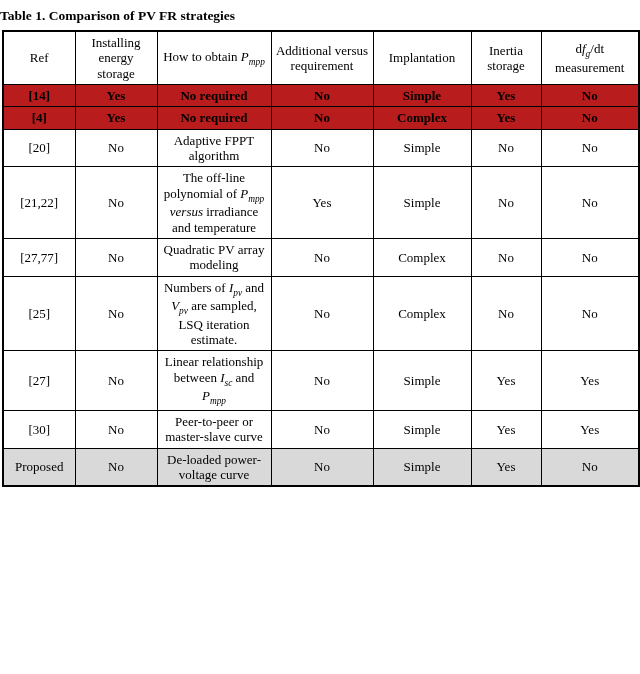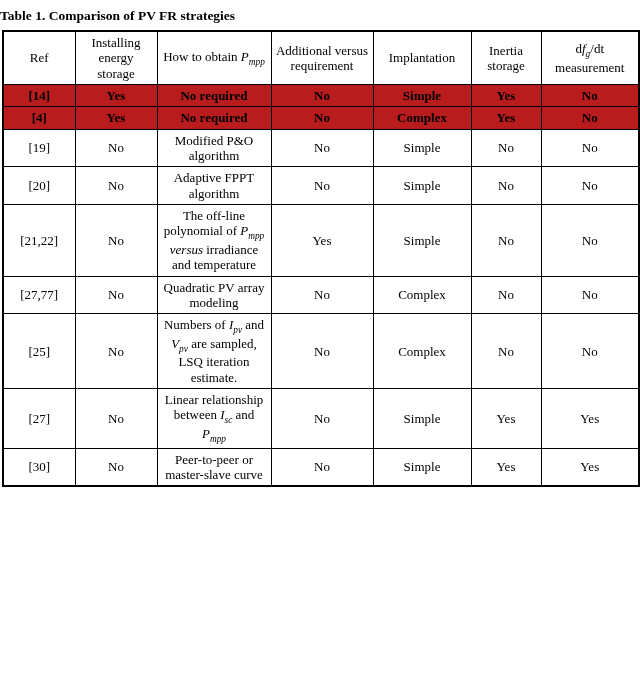--- a/index.html
+++ b/index.html
@@ -85,29 +85,20 @@
       <tr class="shade-light">
         <td>[4]</td>
         <td>Yes</td>
         <td>No required</td>
         <td>No</td>
         <td>Complex</td>
         <td>Yes</td>
         <td>No</td>
       </tr>
       <tr>
-        <td>[19]</td>
-        <td>No</td>
-        <td>Modified P&amp;O algorithm</td>
-        <td>No</td>
-        <td>Simple</td>
-        <td>No</td>
-        <td>No</td>
-      </tr>
-      <tr>
         <td>[20]</td>
         <td>No</td>
         <td>Adaptive FPPT algorithm</td>
         <td>No</td>
         <td>Simple</td>
         <td>No</td>
         <td>No</td>
       </tr>
       <tr>
         <td>[21,22]</td>
@@ -147,14 +138,23 @@
       </tr>
       <tr>
         <td>[30]</td>
         <td>No</td>
         <td>Peer-to-peer or master-slave curve</td>
         <td>No</td>
         <td>Simple</td>
         <td>Yes</td>
         <td>Yes</td>
       </tr>
+      <tr class="shade-dark">
+        <td>Proposed</td>
+        <td>No</td>
+        <td>De-loaded power-voltage curve</td>
+        <td>No</td>
+        <td>Simple</td>
+        <td>Yes</td>
+        <td>No</td>
+      </tr>
     </tbody>
 </table>
 
 </body></html>

